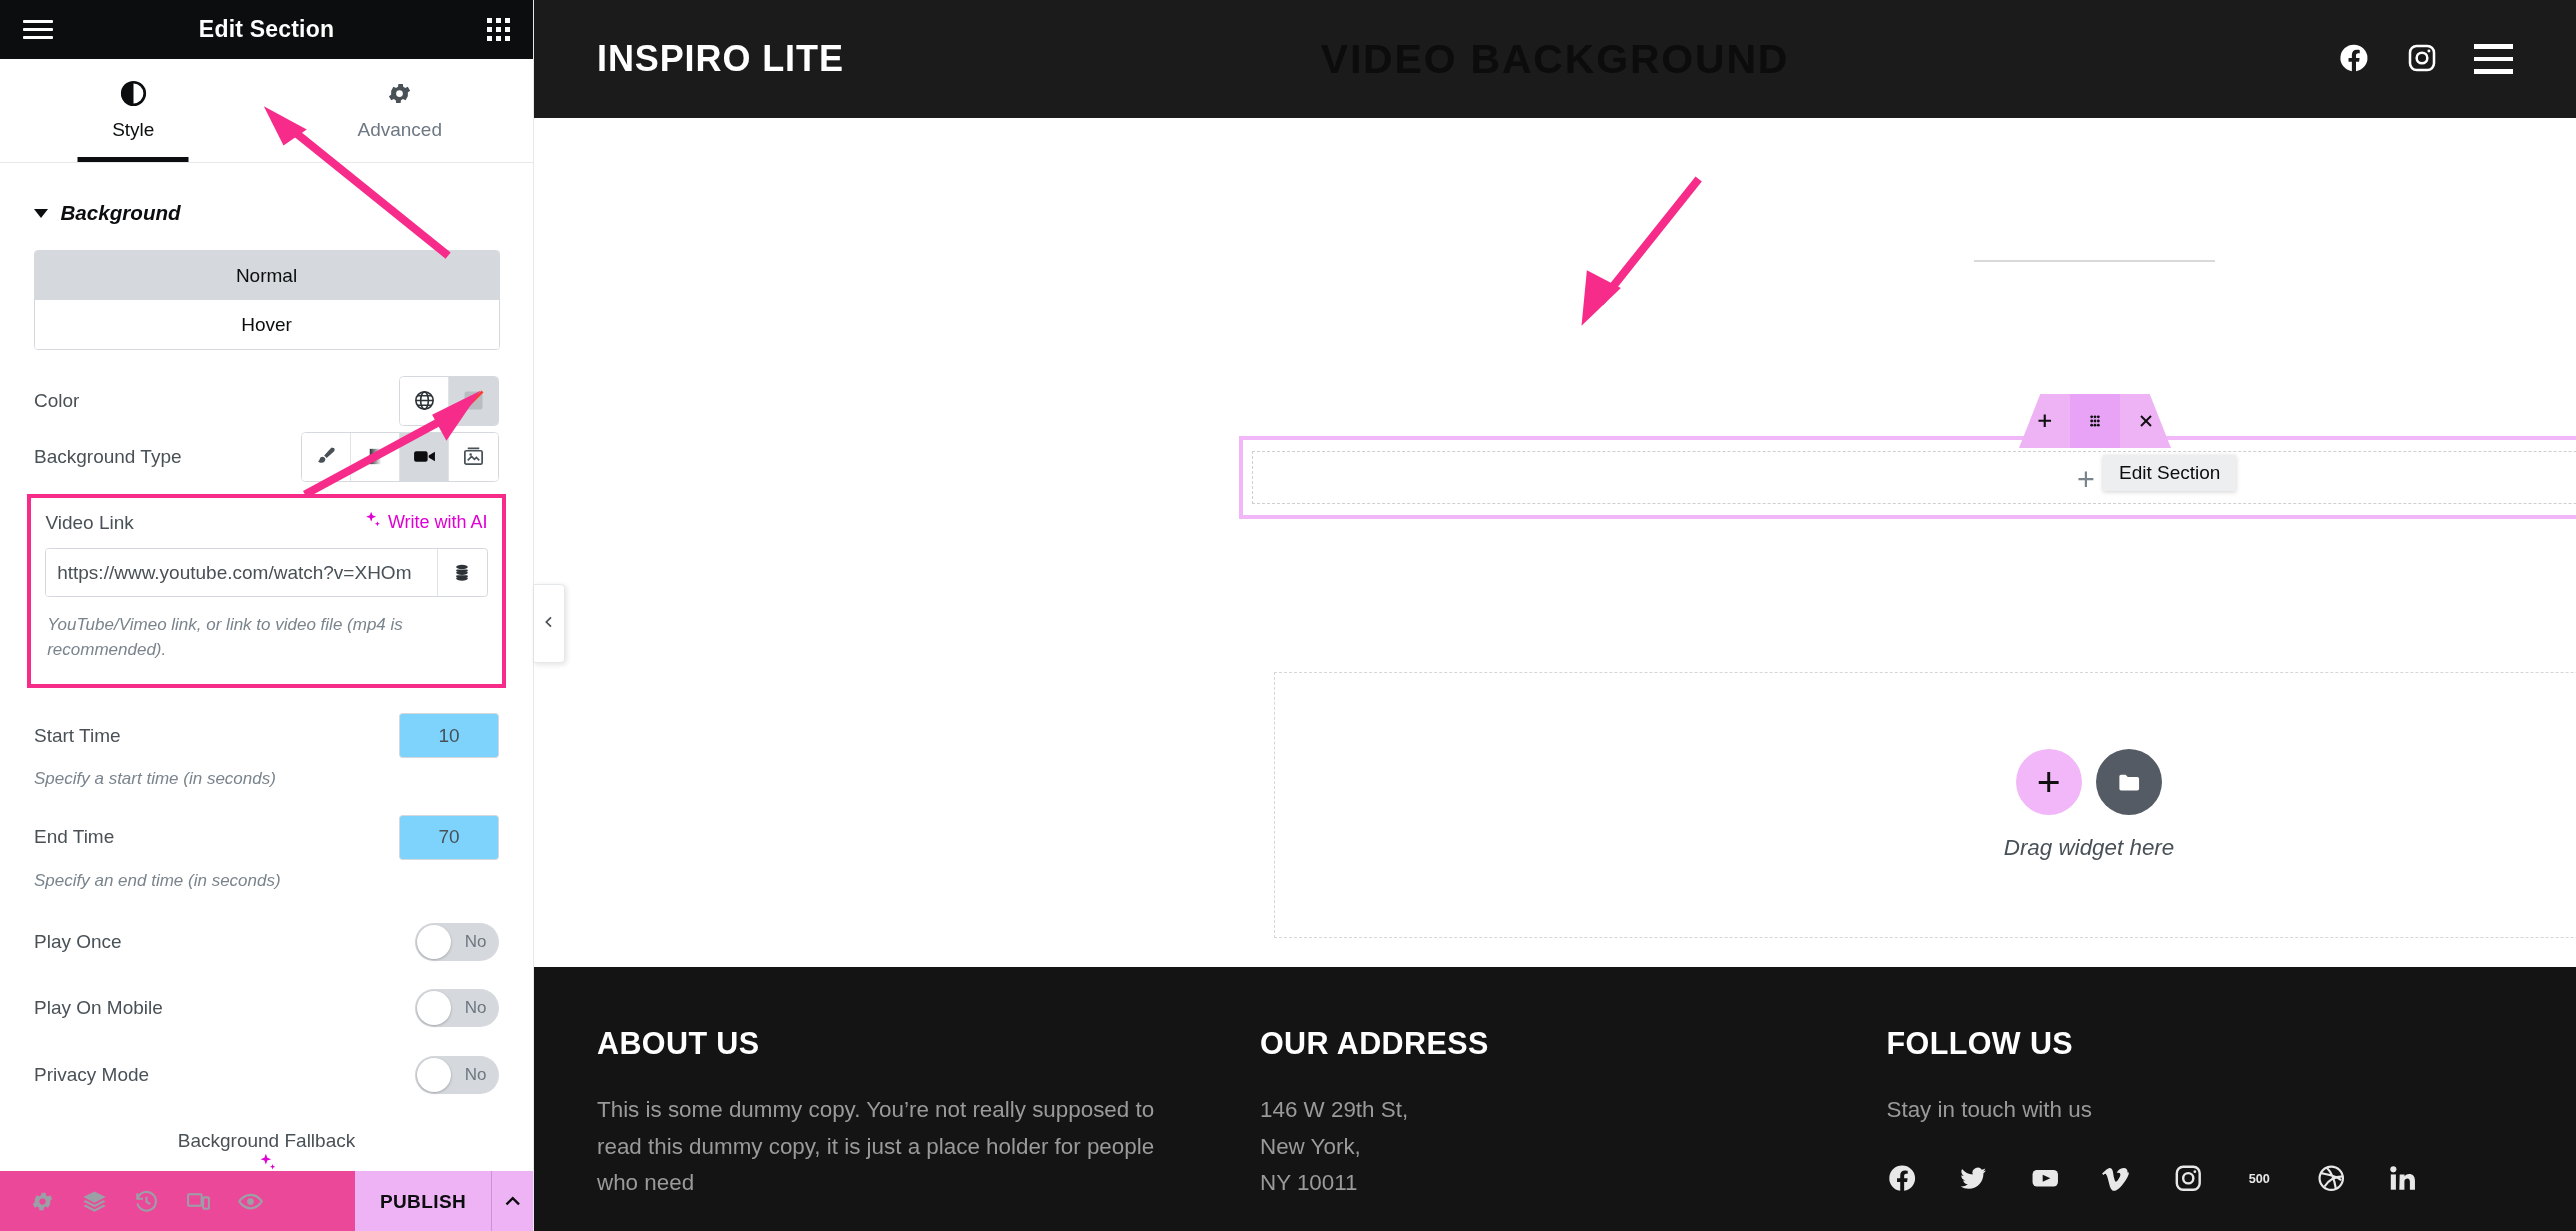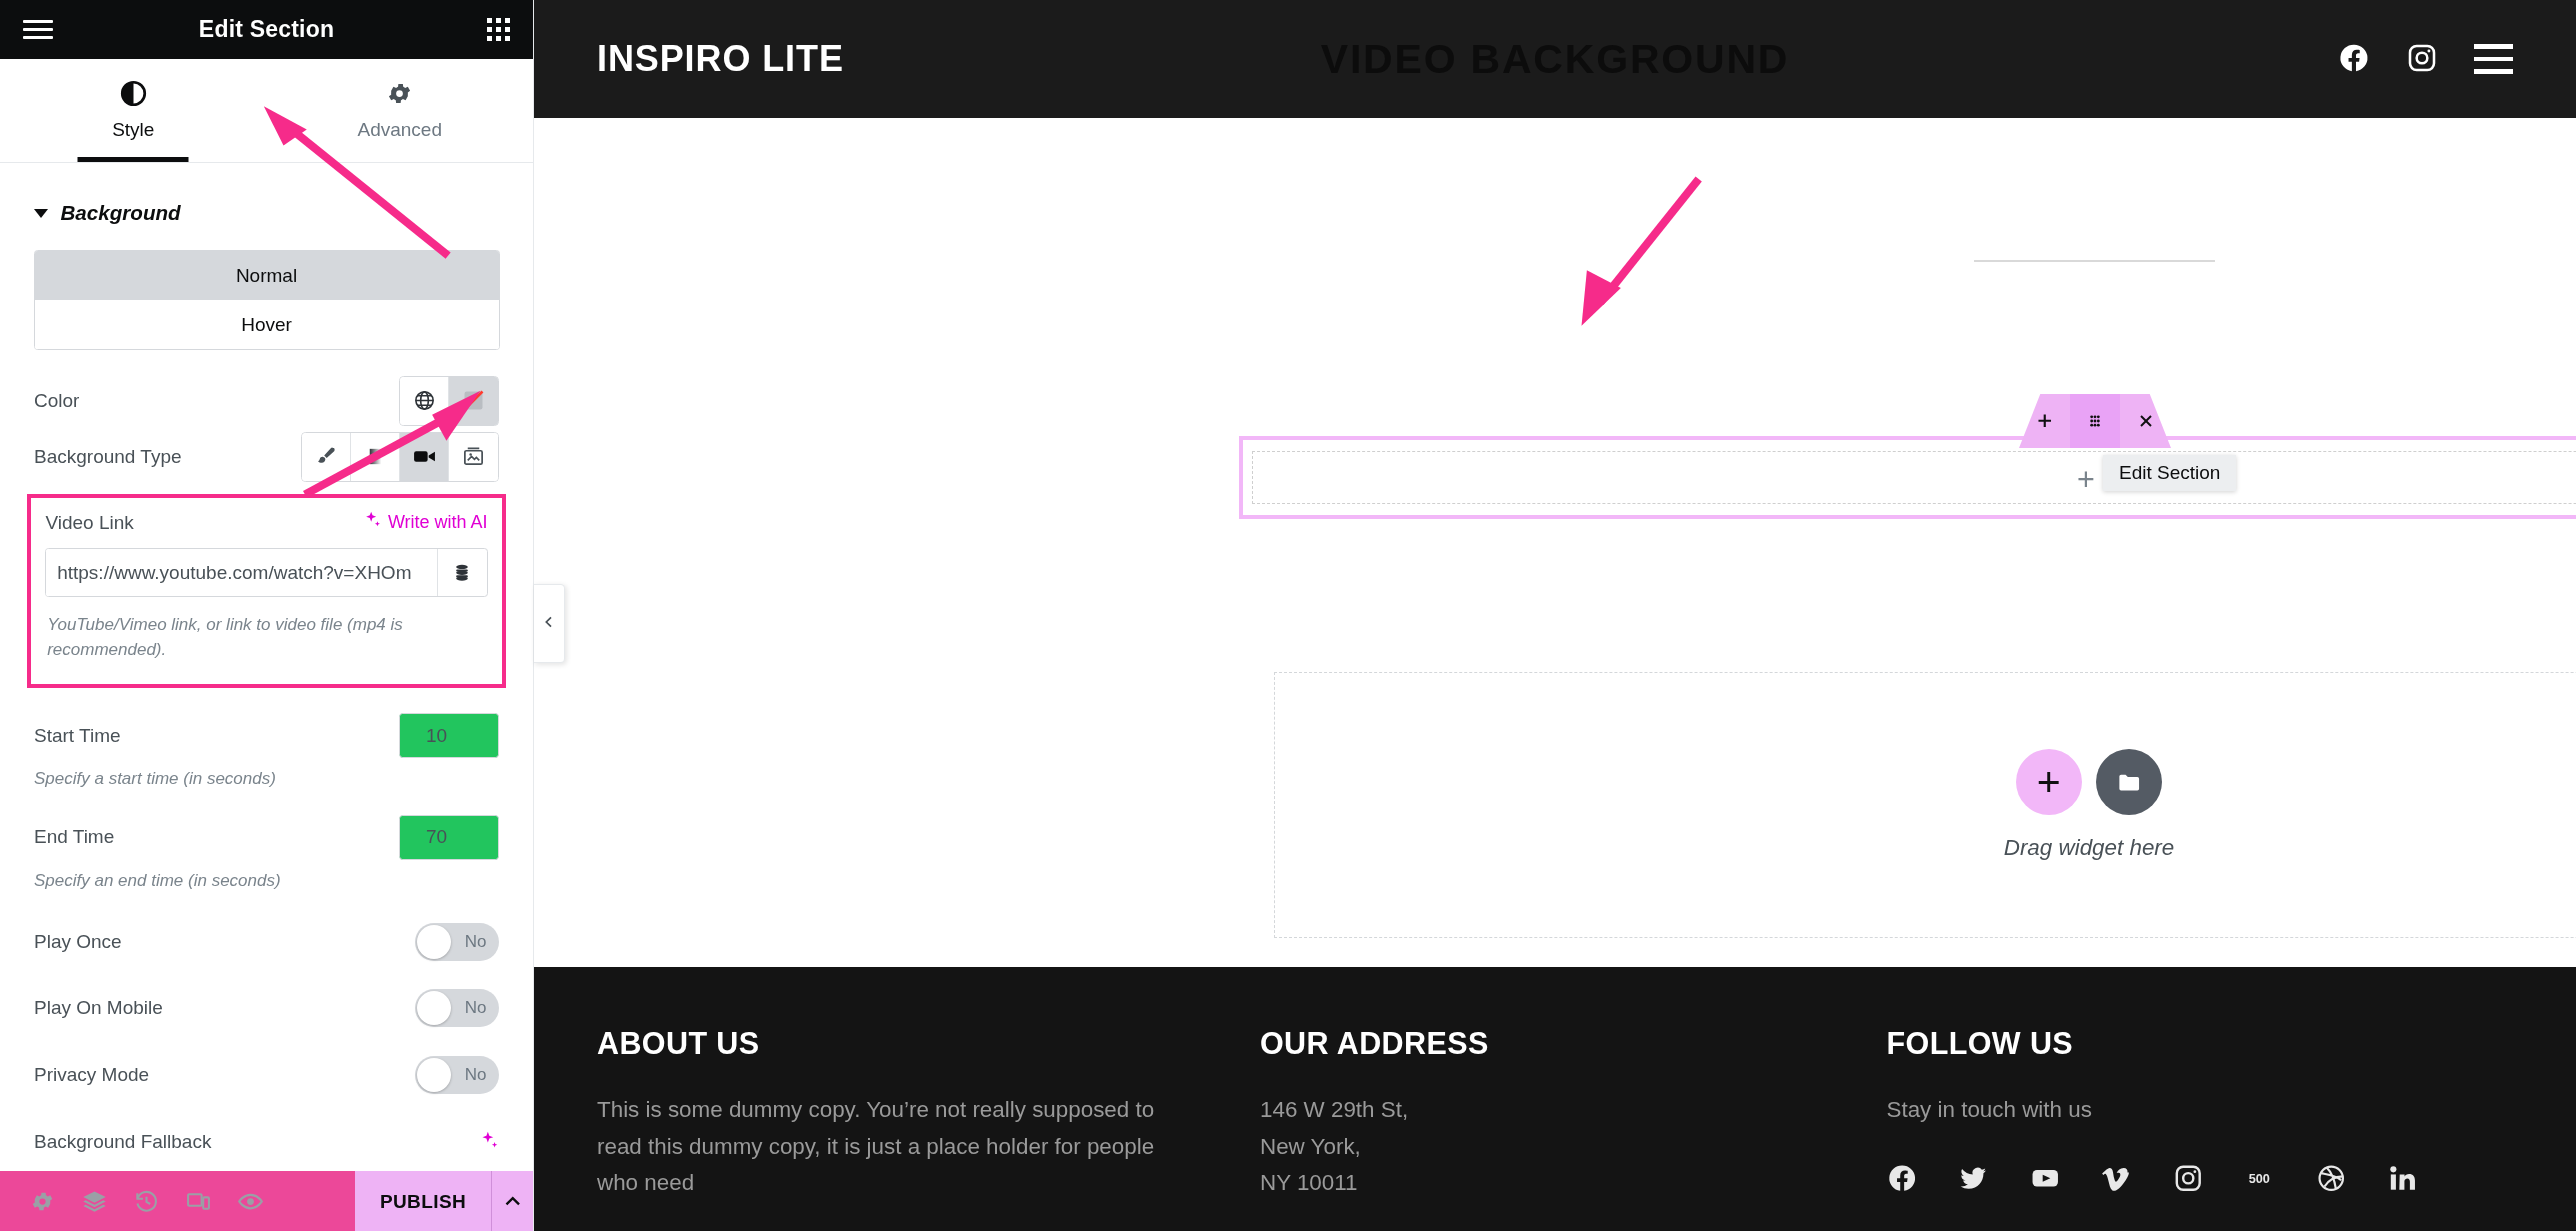--- a/index.html
+++ b/index.html
@@ -73,30 +73,30 @@
   .vl-label { font-size: 19px; color: #495157; }
   .ai-link { font-size: 18px; color: #e000d4; display:flex; align-items:center; gap: 6.3px; cursor:pointer;}
   .inputwrap { display:flex; margin: 3.6px 7.2px 0 7.2px; border: 0.9px solid #d5d8dc; border-radius: 3.6px; overflow:hidden; background:#fff;}
   .inputwrap input { flex:1; border:none; outline:none; font-size: 19px; color: #495157;
                      padding: 12.5px 10.8px; font-family: "Liberation Sans", sans-serif; background:#fff; }
   .db-btn { width: 50px; display:flex; align-items:center; justify-content:center; border-left:0.9px solid #e0e3e6; cursor:pointer;}
   .vl-desc { font-size: 17px; color: #7a848c; font-style: italic; line-height: 1.45; padding: 16px 9px 0 9px; }
 
   .num-input { width: 100px; height: 45px; border: 0.9px solid #d5d8dc; border-radius: 3.6px;
                font-size: 19px; color: #495157; padding: 0 26px; outline:none;
-               font-family: "Liberation Sans", sans-serif; background:#22c55e; }
+               font-family: "Liberation Sans", sans-serif; background:#7dd3fc;text-align:center; }
   .hint { font-size: 17px; color: #7a848c; font-style: italic; padding: 5.4px 34px 0 34px; }
 
   .switch { width: 84px; height: 38px; border-radius: 19px; background: #d5d8dc; position: relative; cursor:pointer;
             display:flex; align-items:center; }
   .switch .knob { width: 34px; height: 34px; border-radius: 50%; background: #fff; margin-left: 1.8px;
                   box-shadow: 0 0.9px 2.7px rgba(0,0,0,.25); }
   .switch .sv { position:absolute; right: 12.5px; font-size: 17px; color: #6d7882; }
 
-  .fallback-row { display:flex; align-items:center; justify-content: space-between; padding: 9px 34px 0 34px; }
+  .fallback-row { display:flex; align-items:center; padding: 9px 34px 0 34px; flex-direction: column; }
   .fallback-row .ctl-label { color: #495157; }
 
   
   .panel-footer { position:absolute; left:0; bottom:0; width: 534px; height: 61px; display:flex; background: #ec4899; }
   .pf-icons { flex:1; display:flex; align-items:center; gap: 0px; padding-left: 16px; }
   .pf-icons .pfi { width: 52px; height: 61px; display:flex; align-items:center; justify-content:center; cursor:pointer; }
   .publish { width: 136px; background: #eeb3f5; display:flex; align-items:center; justify-content:center;
              color:#0c0d0e; font-size: 19px; font-weight: bold; letter-spacing:0.4px; cursor:pointer; }
   .pub-caret { width: 43px; background: #eeb3f5; display:flex; align-items:center; justify-content:center;
                border-left: 0.9px solid #cf8fd9; cursor:pointer; }

